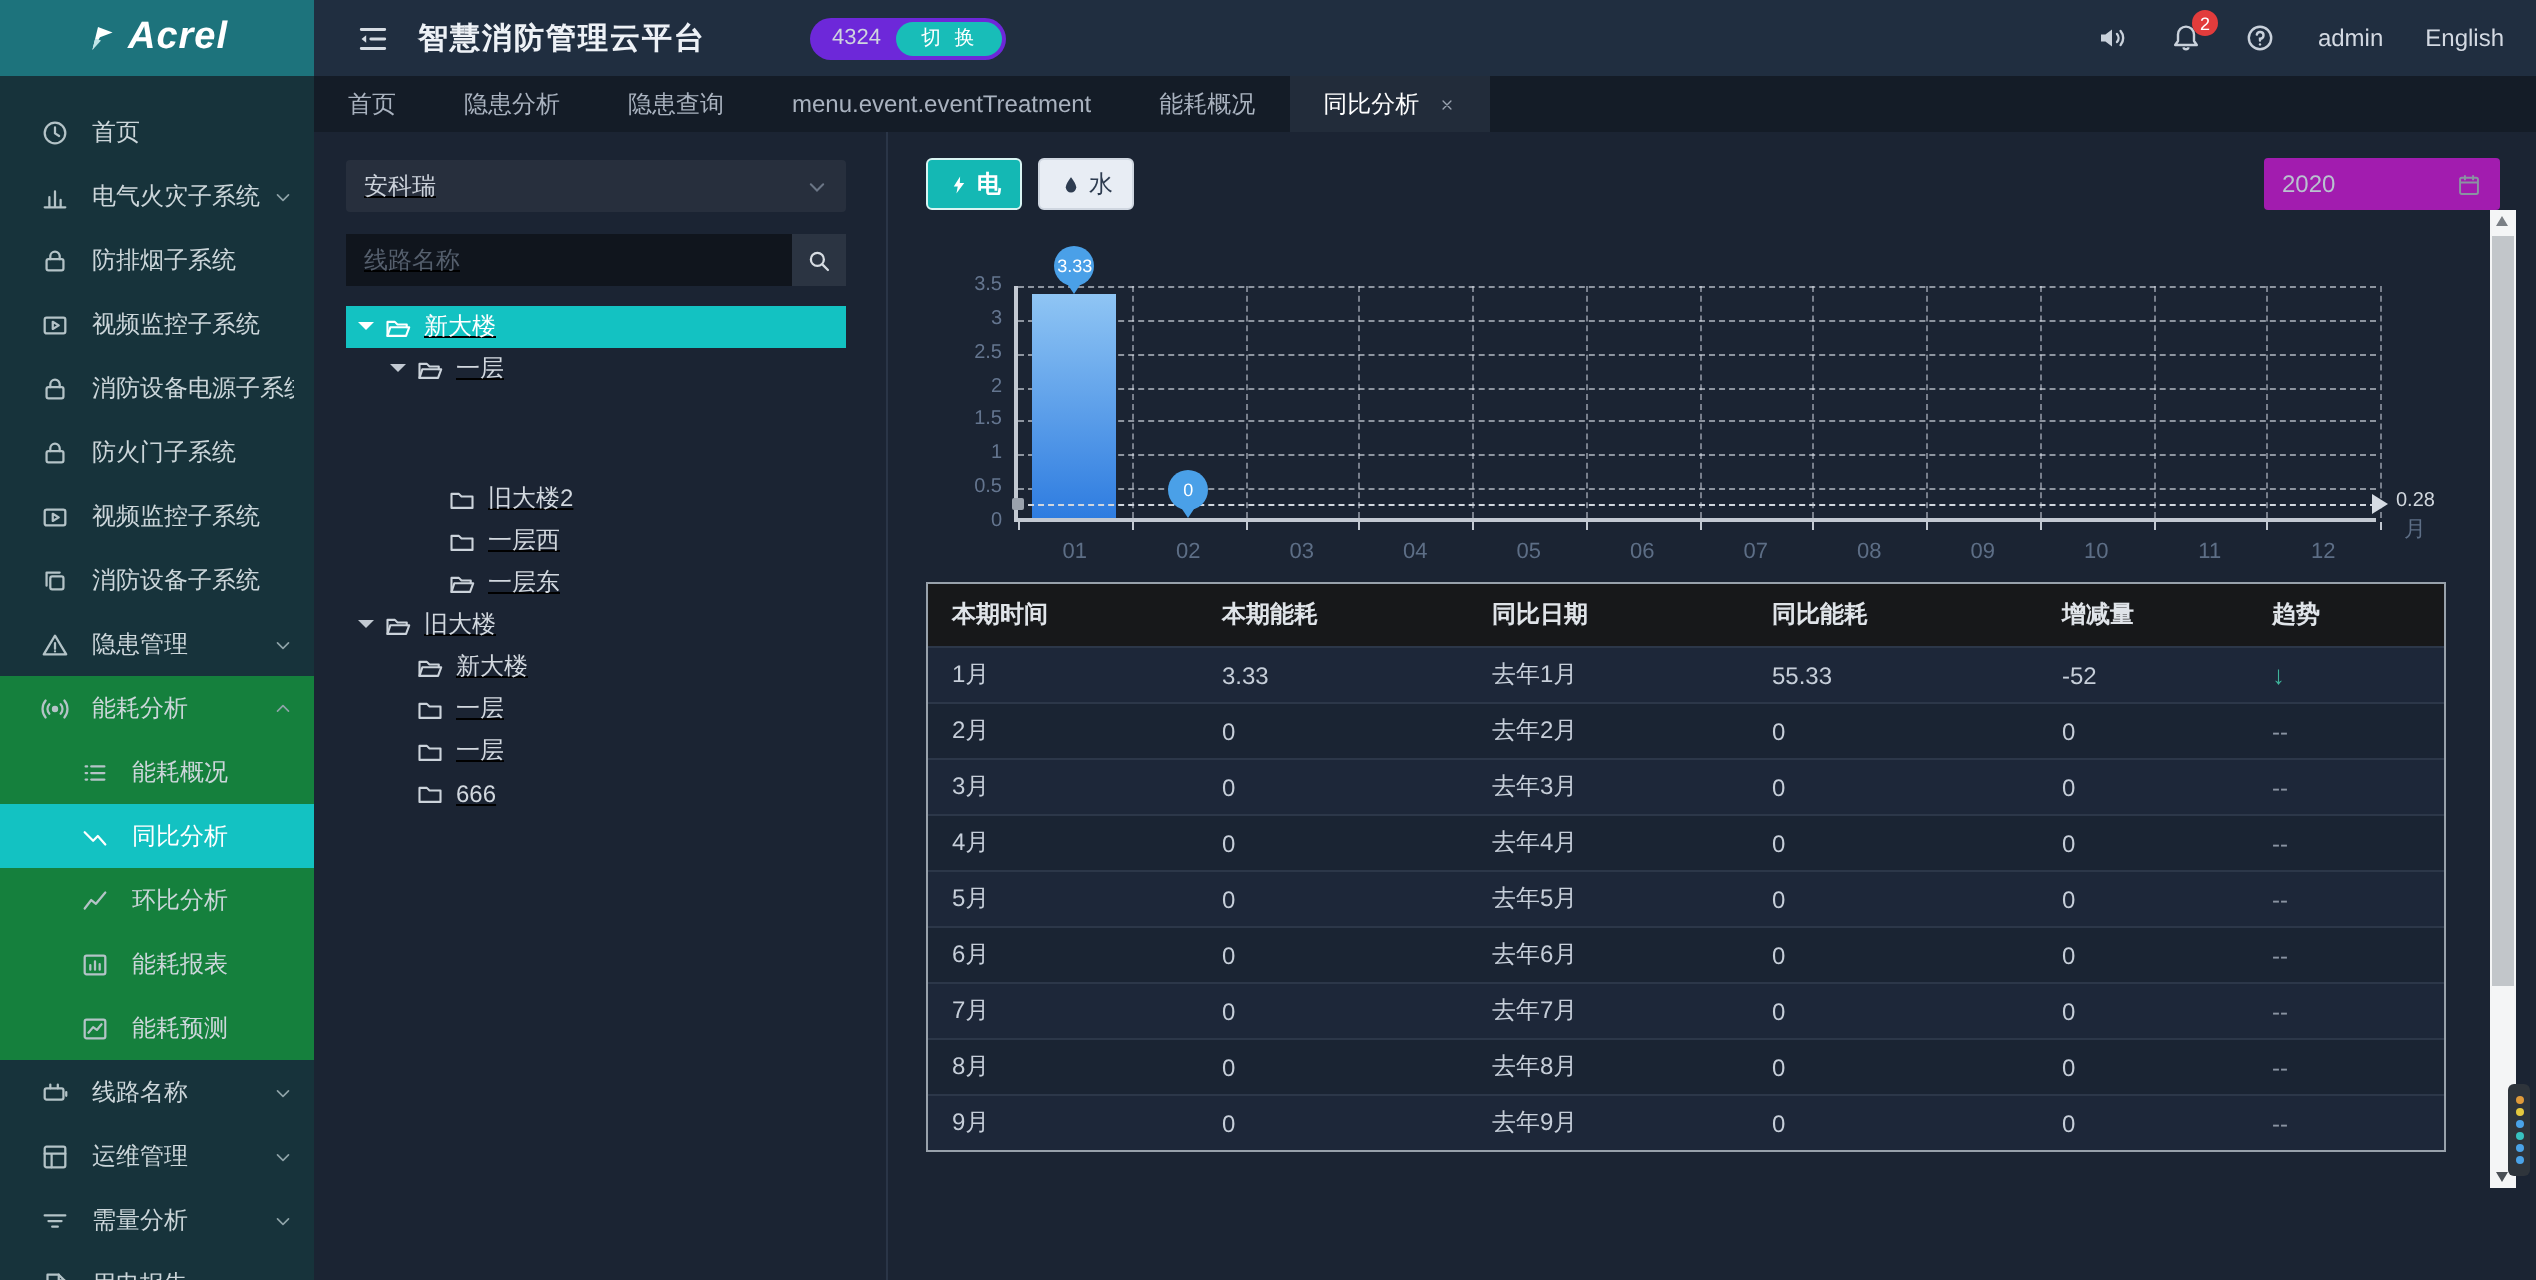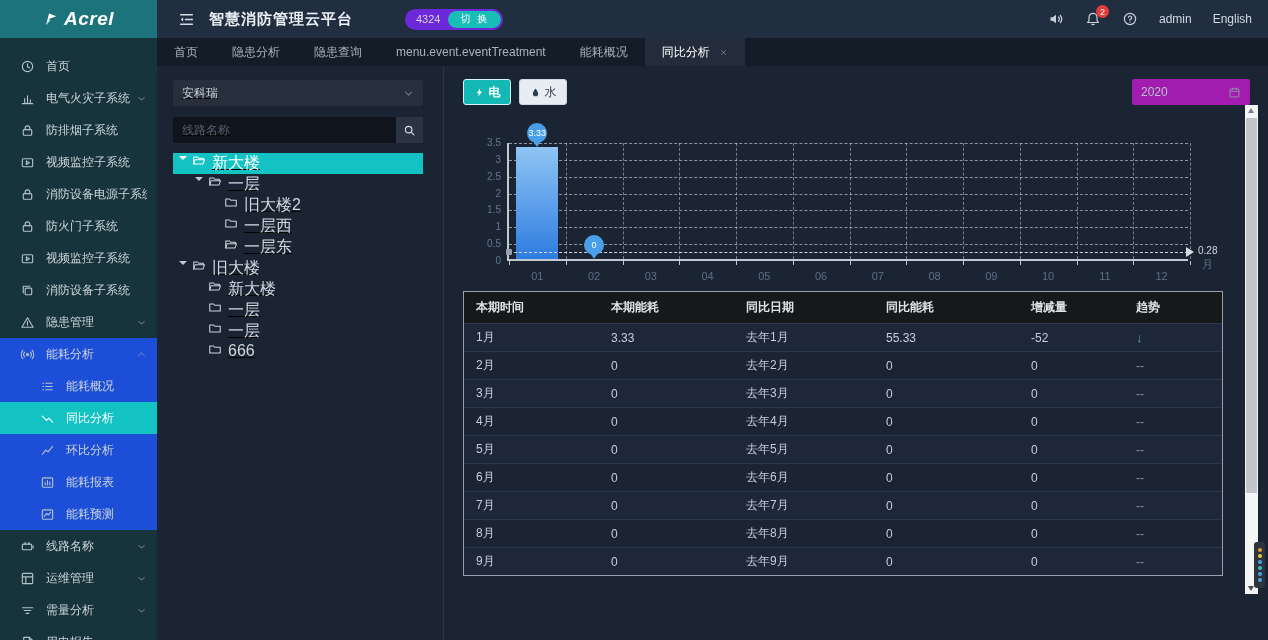--- a/index.html
+++ b/index.html
@@ -9,21 +9,21 @@
 
   
   .sidebar { position:absolute; left:0; top:0; width:157px; height:640px; background:#17333b; z-index:5; }
   .logo { height:38px; background:#1d737c; display:flex; align-items:center; justify-content:center; gap:5px; }
   .logo-text { color:#ffffff; font-size:19px; font-weight:bold; font-style:italic; letter-spacing:.5px; }
   .menu { padding-top:12px; }
   .side-item { height:32px; display:flex; align-items:center; padding:0 10px 0 20px; color:#ccd6da; font-size:12px; cursor:pointer; white-space:nowrap; }
   .side-item .icn { width:15px; height:15px; margin-right:11px; color:#b4c3c7; flex:0 0 auto; }
   .side-item .lbl { flex:1; overflow:hidden; }
   .side-item .chev { width:11px; height:11px; color:#8fa3a8; }
-  .group-open { background:#1d4ed8; }
+  .group-open { background:#15803d; }
   .sub-item { padding-left:40px; }
   .sub-item.active { background:#13c2c2; color:#fff; }
   .sub-item.active .icn { color:#fff; }
   svg.ic { width:100%; height:100%; display:block; }
 
   
   .topbar { position:absolute; left:157px; right:0; top:0; height:38px; background:#202e40; display:flex; align-items:center; z-index:4; }
   .fold { width:17px; height:17px; margin:0 14px 0 21px; color:#d6dce3; cursor:pointer; }
   .title { color:#edf1f6; font-size:15px; font-weight:bold; letter-spacing:1px; }
   .switch-capsule { margin-left:52px; height:21px; background:#6d28d9; border-radius:11px; display:flex; align-items:center; padding:0 2px 0 11px; cursor:pointer; }
@@ -45,21 +45,21 @@
   .content { position:absolute; left:157px; right:0; top:66px; bottom:0; background:#1b2433; }
   .tree-panel { position:absolute; left:0; top:0; bottom:0; width:287px; border-right:1px solid #2a3547; padding:14px 0 0 16px;text-decoration:underline; }
   .select-box { width:250px; height:26px; background:#272f3d; border-radius:2px; display:flex; align-items:center; padding:0 9px; color:#ccd2db; font-size:12px; cursor:pointer; }
   .select-box .chev { margin-left:auto; width:11px; height:11px; color:#6b7686; }
   .search-row { width:250px; height:26px; margin-top:11px; display:flex; }
   .search-input { flex:1; background:#10151d; border:none; outline:none; color:#c3cad4; font-size:12px; padding:0 9px; font-family:inherit; }
   .search-input::placeholder { color:#555f6d; }
   .search-btn { width:27px; height:26px; background:#2b3442; border:none; color:#d7dce2; cursor:pointer; display:flex; align-items:center; justify-content:center; }
   .search-btn svg { width:13px; height:13px; }
   .tree { margin-top:10px; width:250px; }
-  .tree-row { height:21px; display:flex; font-size:16px; color:#d2d8df; cursor:pointer; }
+  .tree-row { height:21px; display:flex; align-items:center; font-size:12px; color:#d2d8df; cursor:pointer; }
   .tree-row.selected { background:#13c2c2; color:#fff; }
   .caret { width:0; height:0; border:4px solid transparent; border-top-color:#c2c9d2; margin:3px 5px 0 0; flex:0 0 auto; }
   .caret-spacer { width:13px; flex:0 0 auto; }
   .tree-row .folder { width:14px; height:14px; margin-right:6px; color:#ccd3db; flex:0 0 auto; }
   .tree-row.selected .folder, .tree-row.selected .caret { color:#fff; border-top-color:#fff; }
 
   .main-panel { position:absolute; left:288px; right:0; top:0; bottom:0; padding:13px 18px 0 18px; }
   .controls { display:flex; align-items:center; }
   .energy-btn { width:48px; height:26px; border-radius:3px; display:flex; align-items:center; justify-content:center; gap:4px; font-size:12px; cursor:pointer; margin-right:8px; }
   .energy-btn .eic { width:11px; height:11px; }
@@ -418,21 +418,21 @@
           <div class="tree-row" style="padding-left: 22px;">
             <span class="caret"></span>
             <span class="folder">
               <svg class="ic" viewBox="0 0 16 16" fill="none" stroke="currentColor" stroke-width="1.2" stroke-linecap="round" stroke-linejoin="round">
                 <path d="M2 12.5v-8h4.2L7.7 6H13v1.6"></path>
                 <path d="M3.6 7.6H14.4L12.6 12.5H2z"></path>
               </svg>
             </span>
             <span>一层</span>
           </div>
-          <div class="tree-row" style="padding-left: 38px;">
+          <div class="tree-row" style="padding-left: 38px; margin-top: 44px;">
             <span class="caret-spacer"></span>
             <span class="folder">
               <svg class="ic" viewBox="0 0 16 16" fill="none" stroke="currentColor" stroke-width="1.2" stroke-linecap="round" stroke-linejoin="round">
                 <path d="M2 12.5v-8h4.2L7.7 6H14v6.5z"></path>
               </svg>
             </span>
             <span>旧大楼2</span>
           </div>
           <div class="tree-row" style="padding-left: 38px;">
             <span class="caret-spacer"></span>

